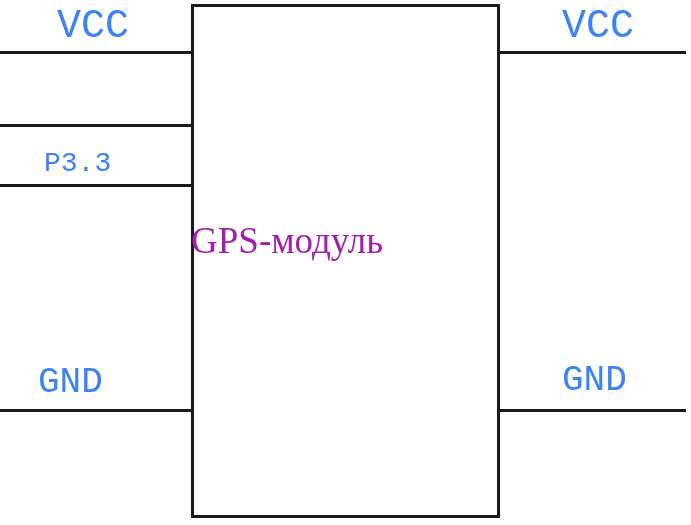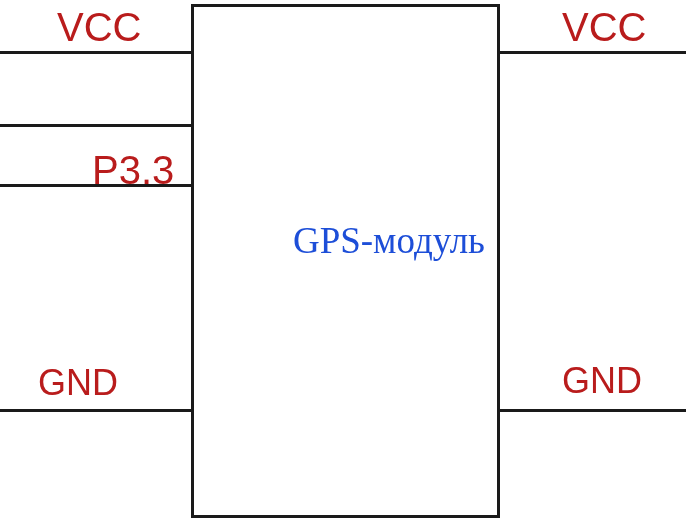--- a/index.html
+++ b/index.html
@@ -27,32 +27,32 @@
     left: 191px;
     top: 4px;
     width: 309px;
     height: 514px;
     border: 3px solid #1a1a1a;
     background: #ffffff;
     box-sizing: border-box;
   }
   .pin-label {
     position: absolute;
-    color: #b91c1c;
+    color: #3b82f6;
     white-space: nowrap;
     line-height: 1;
-    font-family: Liberation Sans, sans-serif;
+    font-family: Liberation Mono, monospace;
   }
   .module-label {
     position: absolute;
     left: 191px;
     top: 222px;
     width: 294px;
-    text-align: right;
-    color: #1d4ed8;
+    text-align: left;
+    color: #a21caf;
     font-size: 37px;
     line-height: 1;
     white-space: nowrap;
     font-family: "Liberation Serif", "DejaVu Serif", serif;
   }
 </style>
 </head>
 <body>
 
 <div id="canvas">
@@ -63,19 +63,19 @@
   <div class="wire" style="left:0px; top:409px; width:194px;"></div>
 
   <div class="wire" style="left:497px; top:51px; width:189px;"></div>
   <div class="wire" style="left:497px; top:409px; width:189px;"></div>
 
   <div class="module-box"></div>
 
   <div class="module-label">GPS-модуль</div>
 
   <div class="pin-label" style="left:57px; top:7px; font-size:40px;">VCC</div>
-  <div class="pin-label" style="left:44px; top:150px; font-size:40px;margin-left:48px;">P3.3</div>
+  <div class="pin-label" style="left:44px; top:150px; font-size:28px;">P3.3</div>
   <div class="pin-label" style="left:38px; top:365px; font-size:36px;">GND</div>
 
   <div class="pin-label" style="left:562px; top:7px; font-size:40px;">VCC</div>
   <div class="pin-label" style="left:562px; top:363px; font-size:36px;">GND</div>
 
 </div>
 
 </body></html>

